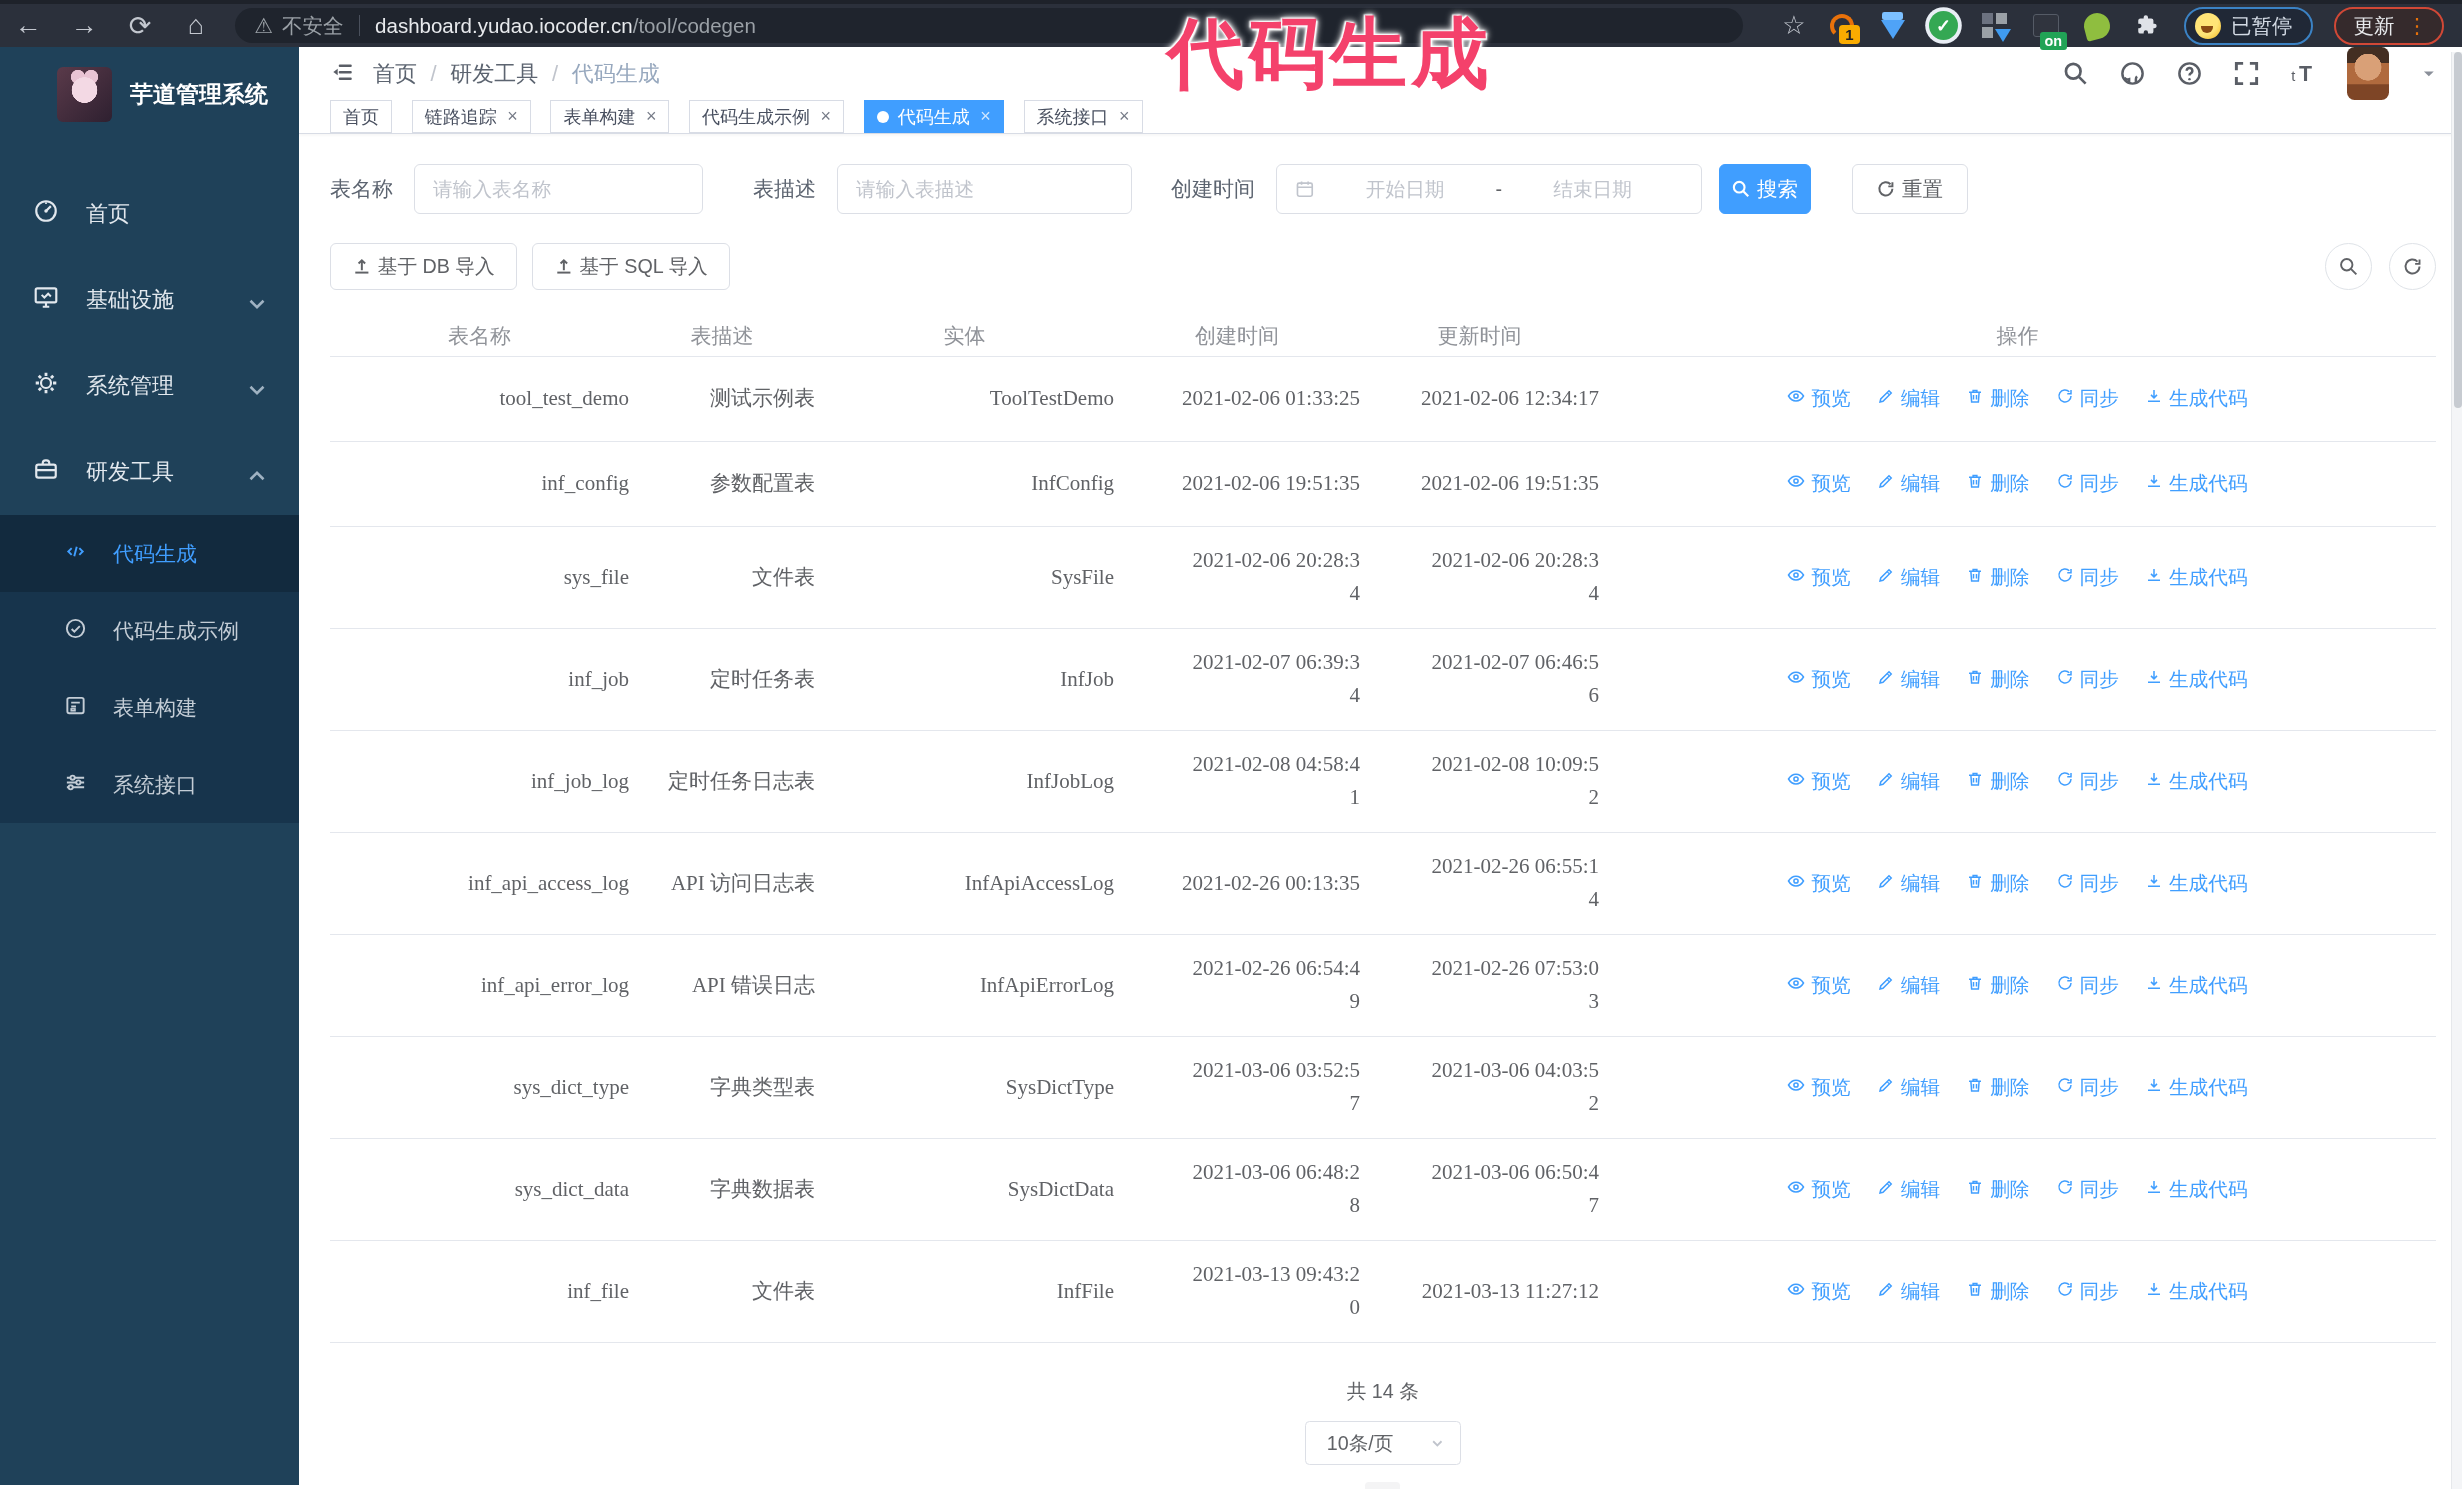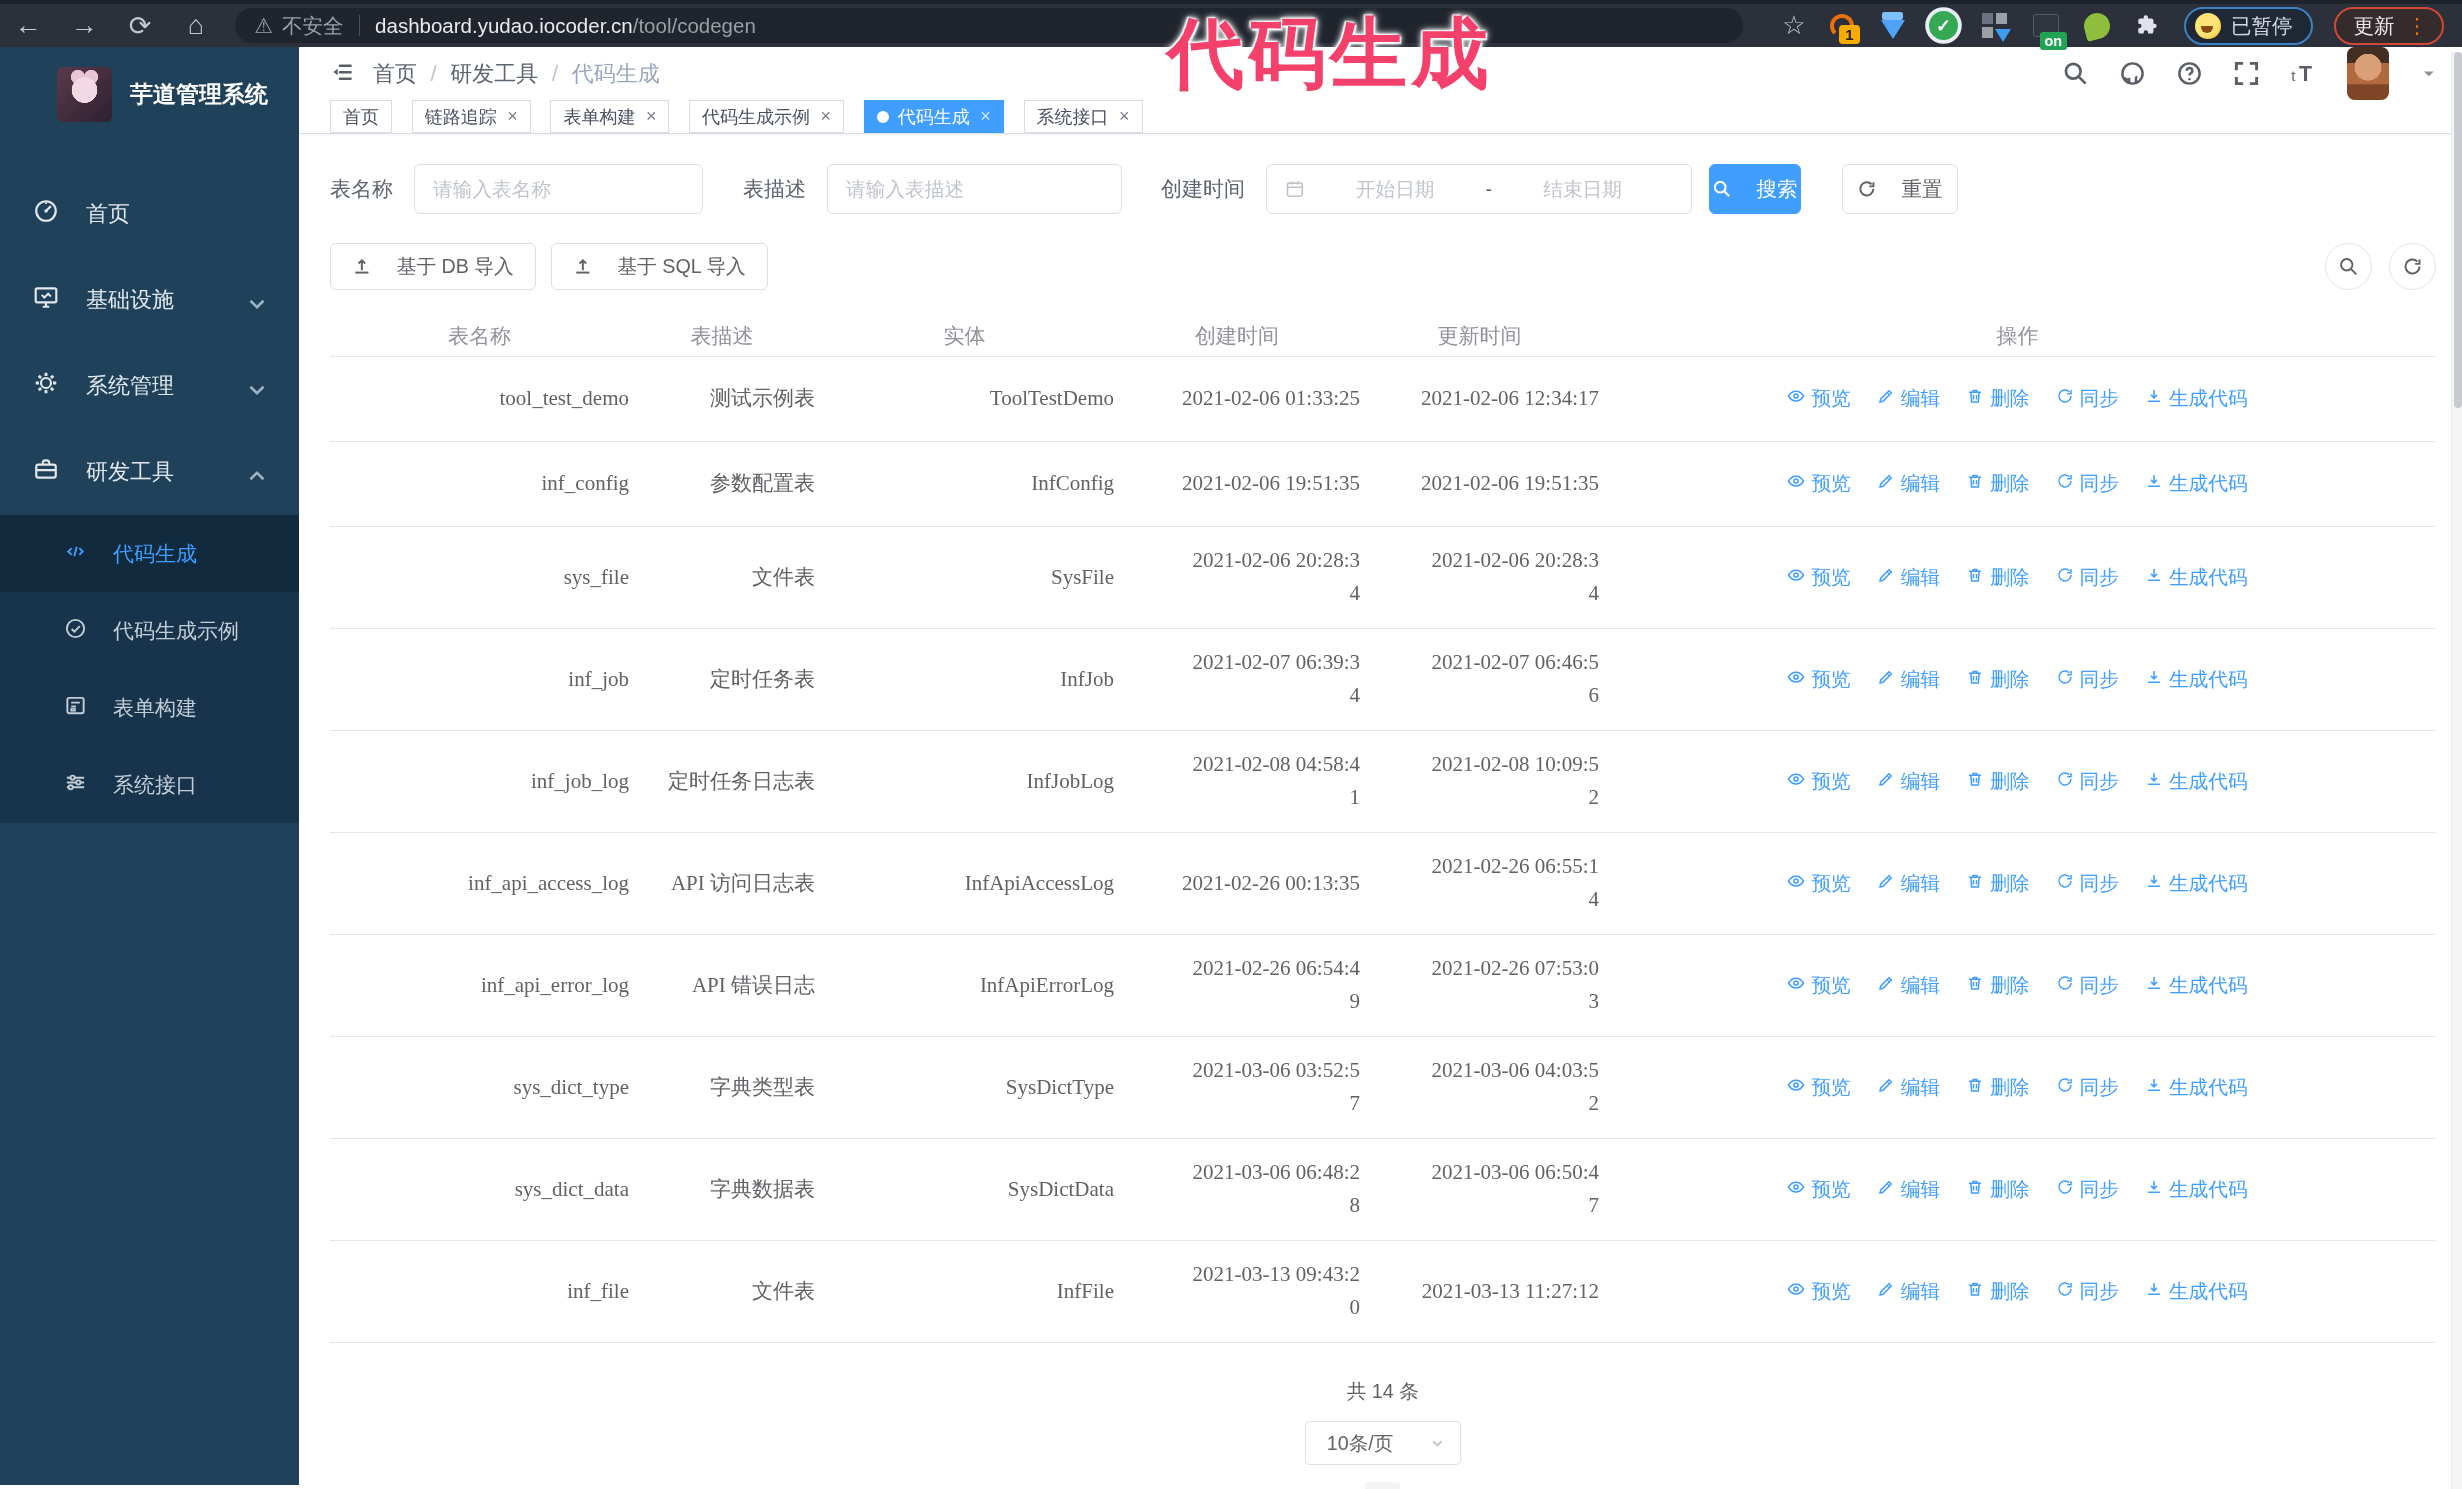--- a/index.html
+++ b/index.html
@@ -80,26 +80,26 @@
   .tag.active .dot { display:block; }
   .tag .x { font-size:18px; color:inherit; opacity:.75; margin-left:1.5px; }
 
   .content { padding:30px 26.5px 0 31px; flex:1; position:relative; }
 
   
   .filter-row { display:flex; align-items:center; }
   .f-label { font-size:21px; color:#5c6470; font-weight:500; margin-right:21px; }
   .f-input { height:50px; border:1.5px solid #dcdfe6; border-radius:6px; padding:0 18px; font-size:19.7px; color:#606266; display:flex; align-items:center; background:#fff; }
   .f-input .ph { color:#c0c4cc; }
-  .in-name { width:289px; margin-right:40px; }
+  .in-name { width:289px; margin-right:50px; }
   .in-desc { width:295px; margin-right:39px; }
   .date-input { width:426px; margin-right:16.7px; justify-content:flex-start; }
   .date-input .ph { flex:1; text-align:center; }
   .date-input .dsep { color:#606266; }
-  .btn { height:50px; border-radius:6px; font-size:20.5px; display:inline-flex; align-items:center; justify-content:center; gap:25px; cursor:pointer; border:1.5px solid #dcdfe6; background:#fff; color:#606266; }
+  .btn { height:50px; border-radius:6px; font-size:20.5px; display:inline-flex; align-items:center; justify-content:center; gap:6px; cursor:pointer; border:1.5px solid #dcdfe6; background:#fff; color:#606266; }
   .btn-primary { background:#409eff; border-color:#409eff; color:#fff; }
   .btn-search { width:92px; margin-right:41px; }
   .btn-reset { width:116px; }
   .btn .icon-svg { width:19.7px; height:19.7px; }
 
   
   .toolbar-row { display:flex; align-items:center; margin-top:29px; }
   .btn-import { height:47px; padding:0 21px; margin-right:15px; font-size:19.7px; }
   .circle-btns { margin-left:auto; display:flex; gap:16.7px; }
   .circle-btn { width:47px; height:47px; border-radius:50%; border:1.5px solid #dfe3e8; background:#fff; color:#606266; display:flex; align-items:center; justify-content:center; cursor:pointer; }

